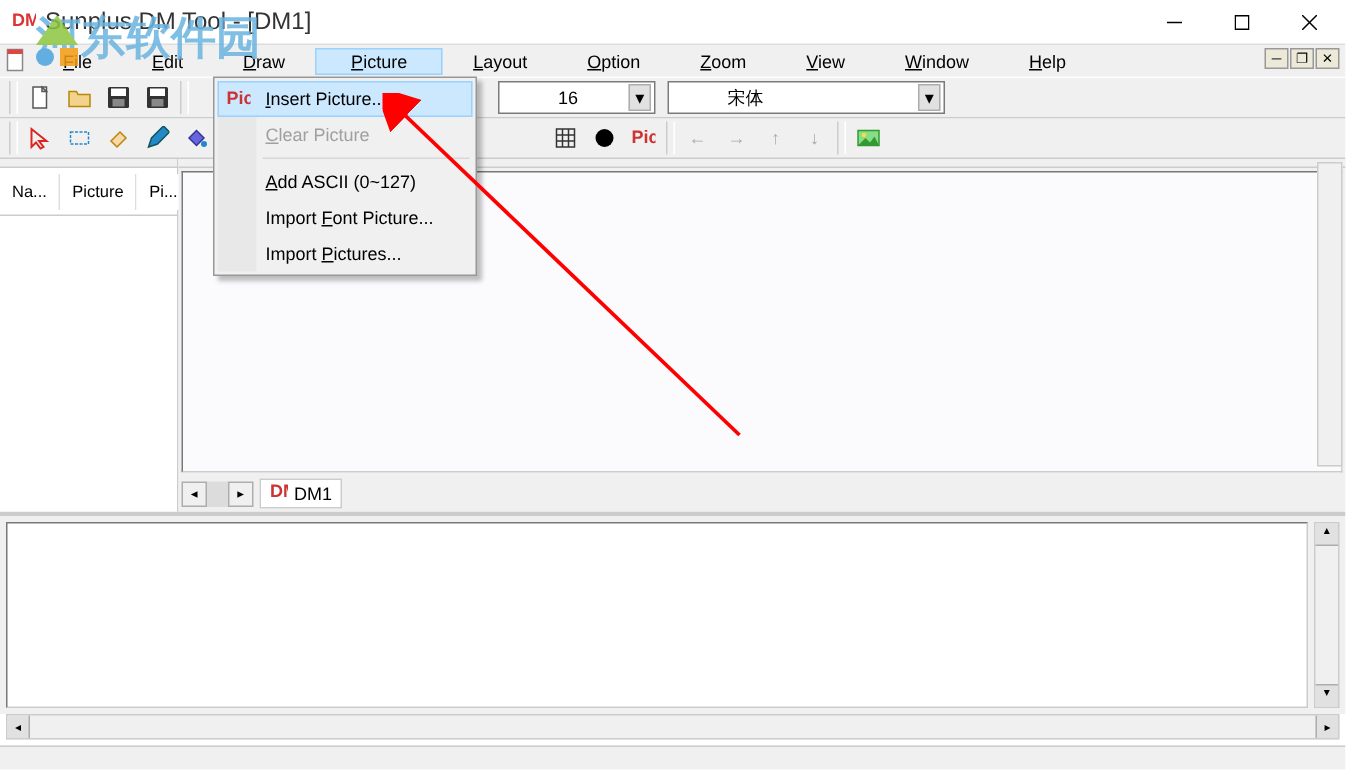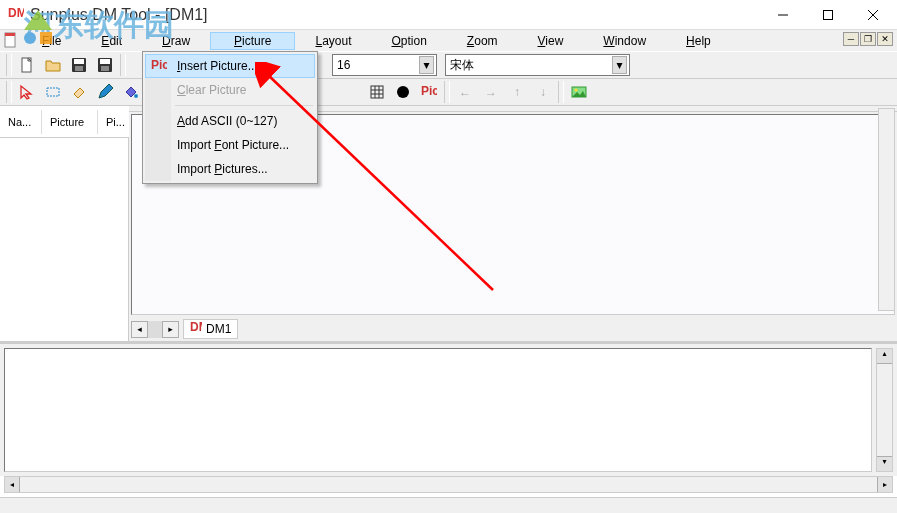--- a/index.html
+++ b/index.html
@@ -16,27 +16,27 @@
     .menubar .menu-item { padding: 2px 20px; cursor: default; }
     .menubar .menu-item.open { background: #cce8ff; border: 1px solid #99d1ff; padding: 1px 23px; }
     .mdi-controls { position: absolute; right: 4px; top: 2px; display: flex; gap: 1px; }
     .mdi-controls .mdi-btn { width: 16px; height: 14px; border: 1px solid #999; background: #ece9d8; display: flex; align-items: center; justify-content: center; font-size: 9px; }
     
     .toolbar1 { height: 28px; background: #f0f0f0; display: flex; align-items: center; padding: 2px 4px; border-top: 1px solid #fff; border-bottom: 1px solid #ccc; }
     .tb-sep { width: 6px; height: 22px; border-left: 1px solid #ccc; border-right: 1px solid #fff; margin: 0 2px; }
     .tb-btn { width: 24px; height: 24px; display: flex; align-items: center; justify-content: center; margin: 0 1px; }
     .tb-btn svg { width: 16px; height: 16px; }
     .toolbar1 .combo { height: 22px; border: 1px solid #7a7a7a; background: #fff; display: flex; align-items: center; padding: 0 2px 0 4px; margin: 0 4px; }
-    .toolbar1 .combo .combo-val { flex: 1; }
+    .toolbar1 .combo .combo-val { flex: 1; margin-left: 35px; }
     .toolbar1 .combo .combo-arrow { width: 15px; height: 18px; background: #e1e1e1; border: 1px solid #adadad; display: flex; align-items: center; justify-content: center; }
     
     .toolbar2 { height: 27px; background: #f0f0f0; display: flex; align-items: center; padding: 2px 4px; border-bottom: 1px solid #ccc; }
     
     .mid-area { display: flex; height: 235px; }
-    .left-pane { width: 129px; border-right: 1px solid #ccc; display: flex; flex-direction: row; }
+    .left-pane { width: 119px; border-right: 1px solid #ccc; display: flex; flex-direction: column; }
     .left-header { height: 32px; display: flex; align-items: center; background: #fff; border-bottom: 1px solid #ccc; }
     .lh-cell { padding: 6px 8px; border-right: 1px solid #ddd; font-size: 11px; background: #fff; }
     .left-body { flex: 1; background: #fff; }
     
     .canvas-pane { flex: 1; background: #f0f0f0; position: relative; display: flex; flex-direction: column; }
     .canvas-area { flex: 1; background: #fbfbfd; border: 1px inset #ccc; margin: 2px; position: relative; }
     .canvas-vscroll { position: absolute; right: 2px; top: 2px; bottom: 30px; width: 17px; background: #f0f0f0; border: 1px solid #ccc; }
     .canvas-hscroll-row { height: 24px; display: flex; align-items: center; padding: 0 2px; }
     .hscroll-btn { width: 17px; height: 17px; background: #f0f0f0; border: 1px solid #adadad; display: flex; align-items: center; justify-content: center; font-size: 9px; }
     .hscroll-track { width: 14px; height: 17px; background: #dcdcdc; }

